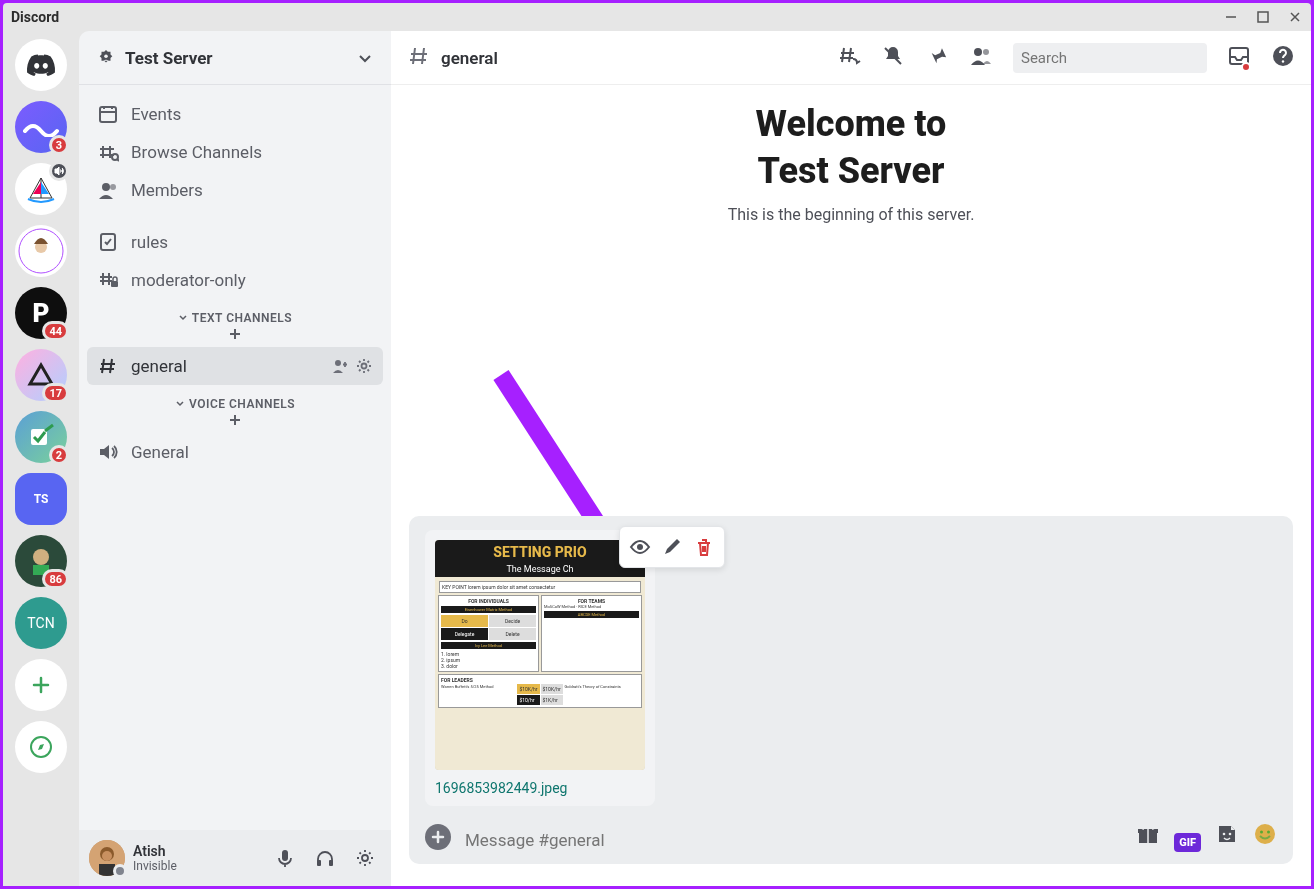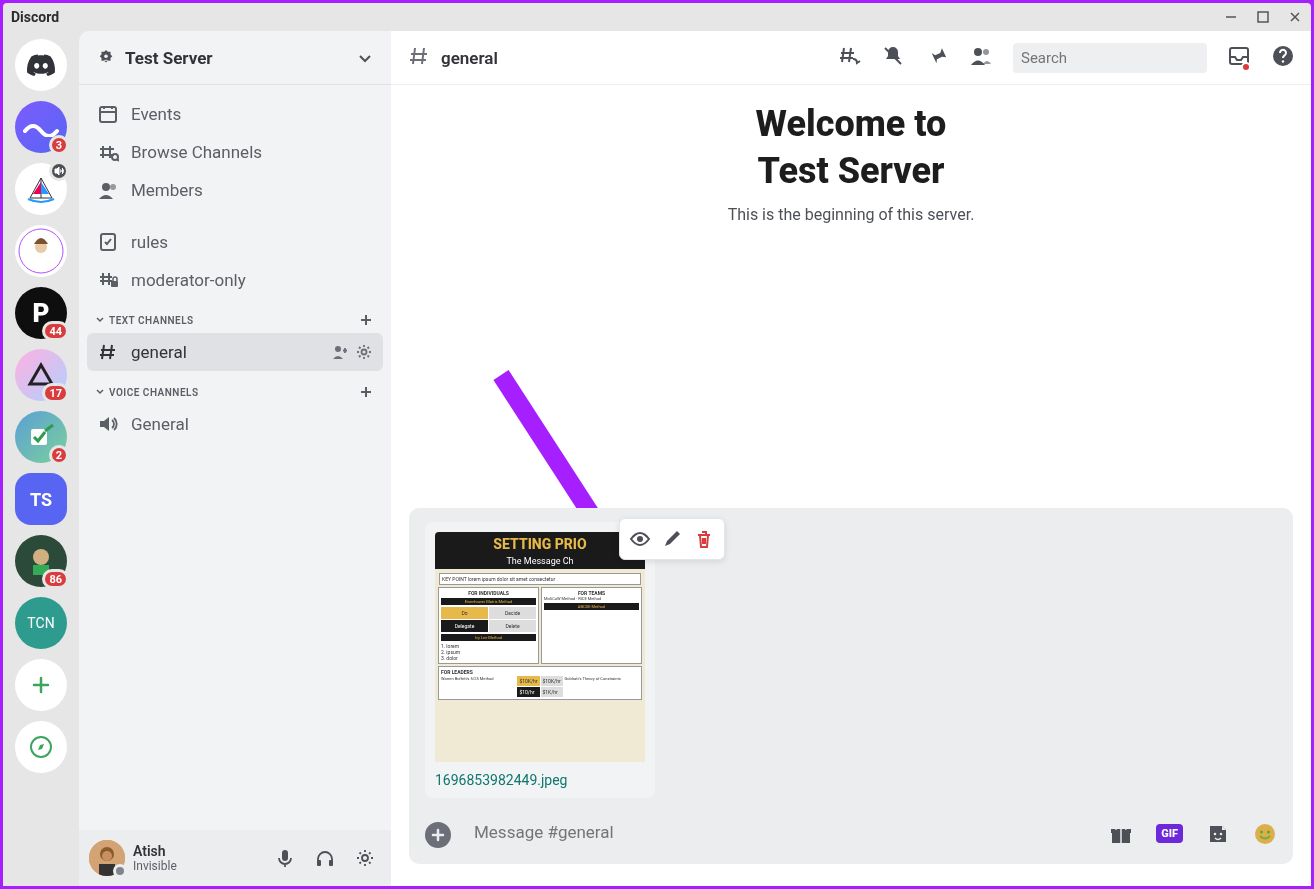--- a/index.html
+++ b/index.html
@@ -20,21 +20,21 @@
 .rail-badge { position: absolute; bottom: -2px; right: -2px; background: #d83c3e; color: #fff; border-radius: 10px; font-size: 11px; font-weight: 700; min-width: 20px; height: 20px; display: flex; align-items: center; justify-content: center; border: 3px solid #e6e6e6; padding: 0 4px; }
 .rail-vol { position: absolute; top: -2px; right: -2px; background: #4e5058; color: #fff; border-radius: 50%; width: 20px; height: 20px; display: flex; align-items: center; justify-content: center; border: 3px solid #e6e6e6; }
 
 
 .channel-bar { width: 312px; background: #f2f3f5; display: flex; flex-direction: column; border-top-left-radius: 10px; }
 .server-header { height: 54px; display: flex; align-items: center; justify-content: space-between; padding: 0 18px; border-bottom: 1px solid #e0e1e5; cursor: pointer; }
 .server-header-left { display: flex; align-items: center; gap: 10px; font-weight: 700; font-size: 17px; color: #313338; }
 .channel-list { flex: 1; overflow-y: auto; padding: 10px 8px; }
 .ch-row { display: flex; align-items: center; gap: 12px; padding: 8px 10px; border-radius: 6px; color: #5c5e66; font-size: 17px; cursor: pointer; }
 .ch-row.active { background: #dfe1e4; color: #313338; }
-.ch-sec { display: flex; align-items: center; justify-content: space-between; padding: 12px 8px 4px; color: #5c5e66; font-size: 10px; font-weight: 600; letter-spacing: .5px; cursor: pointer; }
+.ch-sec { display: flex; align-items: center; justify-content: space-between; padding: 12px 8px 4px; color: #5c5e66; font-size: 12px; font-weight: 600; letter-spacing: .5px; cursor: pointer; flex-direction: column; }
 .ch-sec-left { display: flex; align-items: center; gap: 4px; }
 .ch-right-icons { margin-left: auto; display: flex; gap: 6px; color: #6d6f78; }
 .ch-spacer { height: 14px; }
 
 
 .user-footer { height: 56px; background: #ebedef; display: flex; align-items: center; padding: 0 10px; gap: 8px; }
 .avatar { width: 36px; height: 36px; border-radius: 50%; background: #c9a079; flex-shrink: 0; position: relative; overflow:hidden;}
 .user-info { flex: 1; }
 .user-name { font-size: 14px; font-weight: 600; color: #313338; }
 .user-status { font-size: 12px; color: #5c5e66; }
@@ -60,36 +60,36 @@
 .compose { margin: 0 18px 22px; background: #ebedef; border-radius: 10px; padding: 14px 16px; }
 .attach-card { width: 230px; background: #f2f3f5; border-radius: 8px; padding: 10px; position: relative; }
 .attach-img { width: 100%; height: 230px; background: #d4cbb4; border-radius: 4px; display: flex; flex-direction: column; overflow: hidden; }
 .attach-img .hdr { background:#1a1a1a; color:#e6b94a; text-align:center; font-weight:800; font-size:14px; padding:4px 0;}
 .attach-img .hdr2 { background:#1a1a1a; color:#fff; text-align:center; font-size:9px; padding:0 0 3px;}
 .attach-img .body { flex:1; background:#f0e9d4; padding:3px; font-size:5px; color:#333;}
 .attach-name { font-size: 14px; color: #0f766e; margin-top: 10px; }
 .attach-actions { position: absolute; top: -4px; right: -70px; background: #fff; border: 1px solid #e3e5e8; border-radius: 6px; display: flex; padding: 4px; box-shadow: 0 2px 6px rgba(0,0,0,.1); }
 .aa-btn { width: 32px; height: 32px; display: flex; align-items: center; justify-content: center; cursor: pointer; color: #4e5058; }
 .aa-btn.del { color: #d83c3e; }
-.compose-row { display: flex; align-items: flex-start; gap: 23px; margin-top: 24px; }
+.compose-row { display: flex; align-items: flex-end; gap: 14px; margin-top: 16px; }
 .compose-row input { flex: 1; border: none; background: transparent; outline: none; font-size: 17px; color: #313338; }
 .cr-icon { color: #4e5058; cursor: pointer; }
 .cr-plus { width: 26px; height: 26px; border-radius: 50%; background: #6d6f78; color: #ebedef; display: flex; align-items: center; justify-content: center; cursor: pointer; }
 
 
 .arrow-overlay { position: absolute; pointer-events: none; }
 
 
 .srv-ww { background: linear-gradient(135deg,#7c5cff,#5865f2); }
 .srv-sail { background:#fff; }
 .srv-jesus { background:#fff; }
 .srv-p { background:#0e0e0e; color:#fff; font-weight:900; font-size:26px;}
 .srv-tri { background:linear-gradient(135deg,#ffb0e0,#b0d0ff);}
 .srv-ck { background:linear-gradient(135deg,#5b9fd6,#7ad19b);}
-.srv-ts { background:#5865f2; color:#fff; font-weight:700; font-size:18px; border-radius:16px;}
+.srv-ts { background:#5865f2; color:#fff; font-weight:700; font-size:12px; border-radius:16px;}
 .srv-gr { background:#2b4a3a;}
 .srv-tcn { background:#2e9b8f; color:#fff; font-weight:400; font-size:14px;justify-content:center;}
 .gif-badge { background:#6d28d9; color:#fff; font-size:11px; font-weight:800; padding:3px 5px; border-radius:4px;}
 </style>
 </head>
 <body>
 
 <div class="window">
   <div class="titlebar">
     <div class="titlebar-left">Discord</div>

